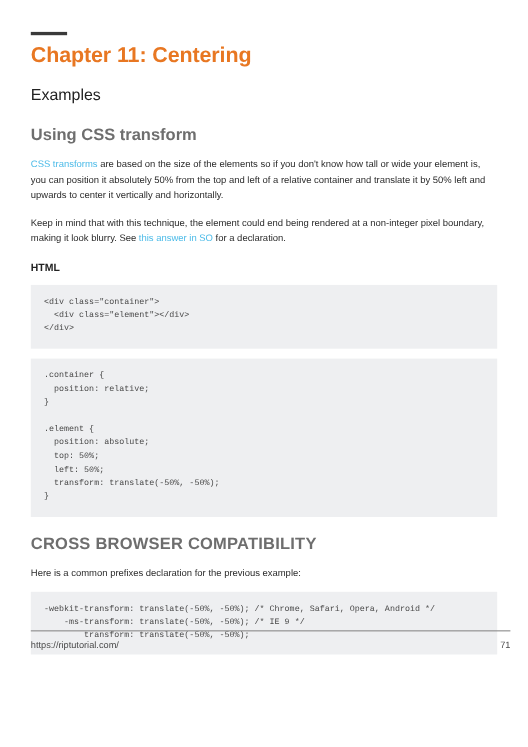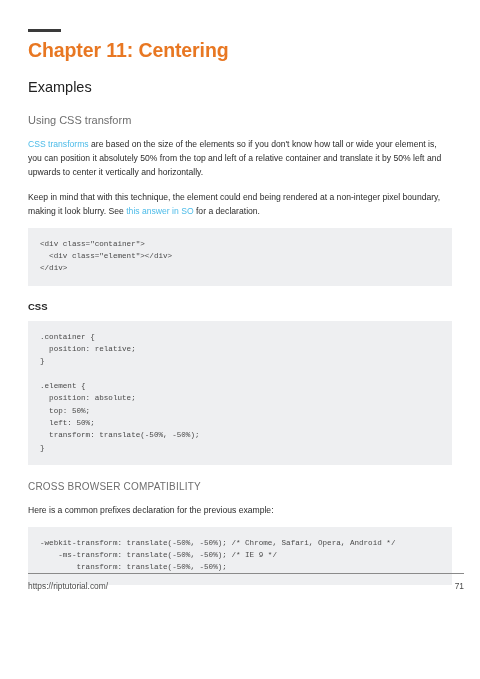--- a/index.html
+++ b/index.html
@@ -43,30 +43,30 @@
 
   .h2 {
     font-size: 14.5px;
     font-weight: normal;
     color: #222222;
     margin: 18px 0 0 0;
     line-height: 1.2;
   }
 
   .h3 {
-    font-size: 11px;
-    font-weight: normal;
+    font-size: 15px;
+    font-weight: bold;
     color: #6e6e6e;
     margin: 17px 0 10px 0;
     line-height: 1.2;
   }
 
   .h3-caps {
-    font-size: 10px;
-    font-weight: normal;
+    font-size: 15px;
+    font-weight: bold;
     color: #6e6e6e;
     margin: 16px 0 0 0;
     line-height: 1.2;
     letter-spacing: 0.2px;
   }
 
   .h4 {
     font-size: 9.5px;
     font-weight: bold;
     color: #222222;
@@ -131,26 +131,26 @@
   <h1 class="chapter-title">Chapter 11: Centering</h1>
 
   <h2 class="h2">Examples</h2>
 
   <h3 class="h3">Using CSS transform</h3>
 
   <p class="body"><a class="link" href="#">CSS transforms</a><span> are based on the size of the elements so if you don't know how tall or wide your element is, you can position it absolutely 50% from the top and left of a relative container and translate it by 50% left and upwards to center it vertically and horizontally.</span></p>
 
   <p class="body"><span>Keep in mind that with this technique, the element could end being rendered at a non-integer pixel boundary, making it look blurry. See </span><a class="link" href="#">this answer in SO</a><span> for a declaration.</span></p>
 
+  <h4 class="h4">HTML</h4>
 
   <pre class="code">&lt;div class="container"&gt;
   &lt;div class="element"&gt;&lt;/div&gt;
 &lt;/div&gt;</pre>
 
-  <h4 class="h4">CSS</h4>
 
   <pre class="code">.container {
   position: relative;
 }
 
 .element {
   position: absolute;
   top: 50%;
   left: 50%;
   transform: translate(-50%, -50%);

